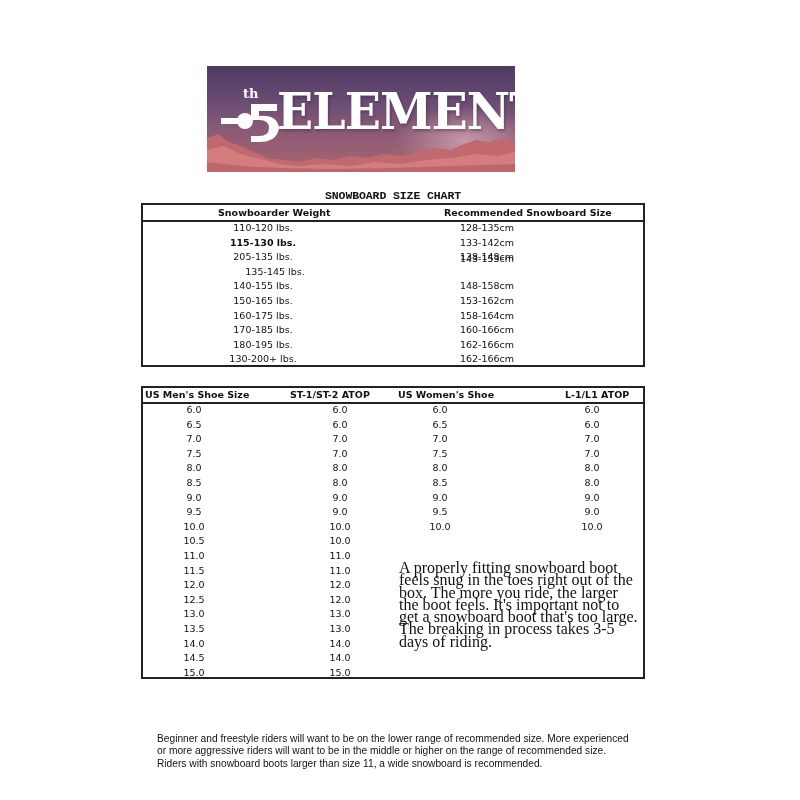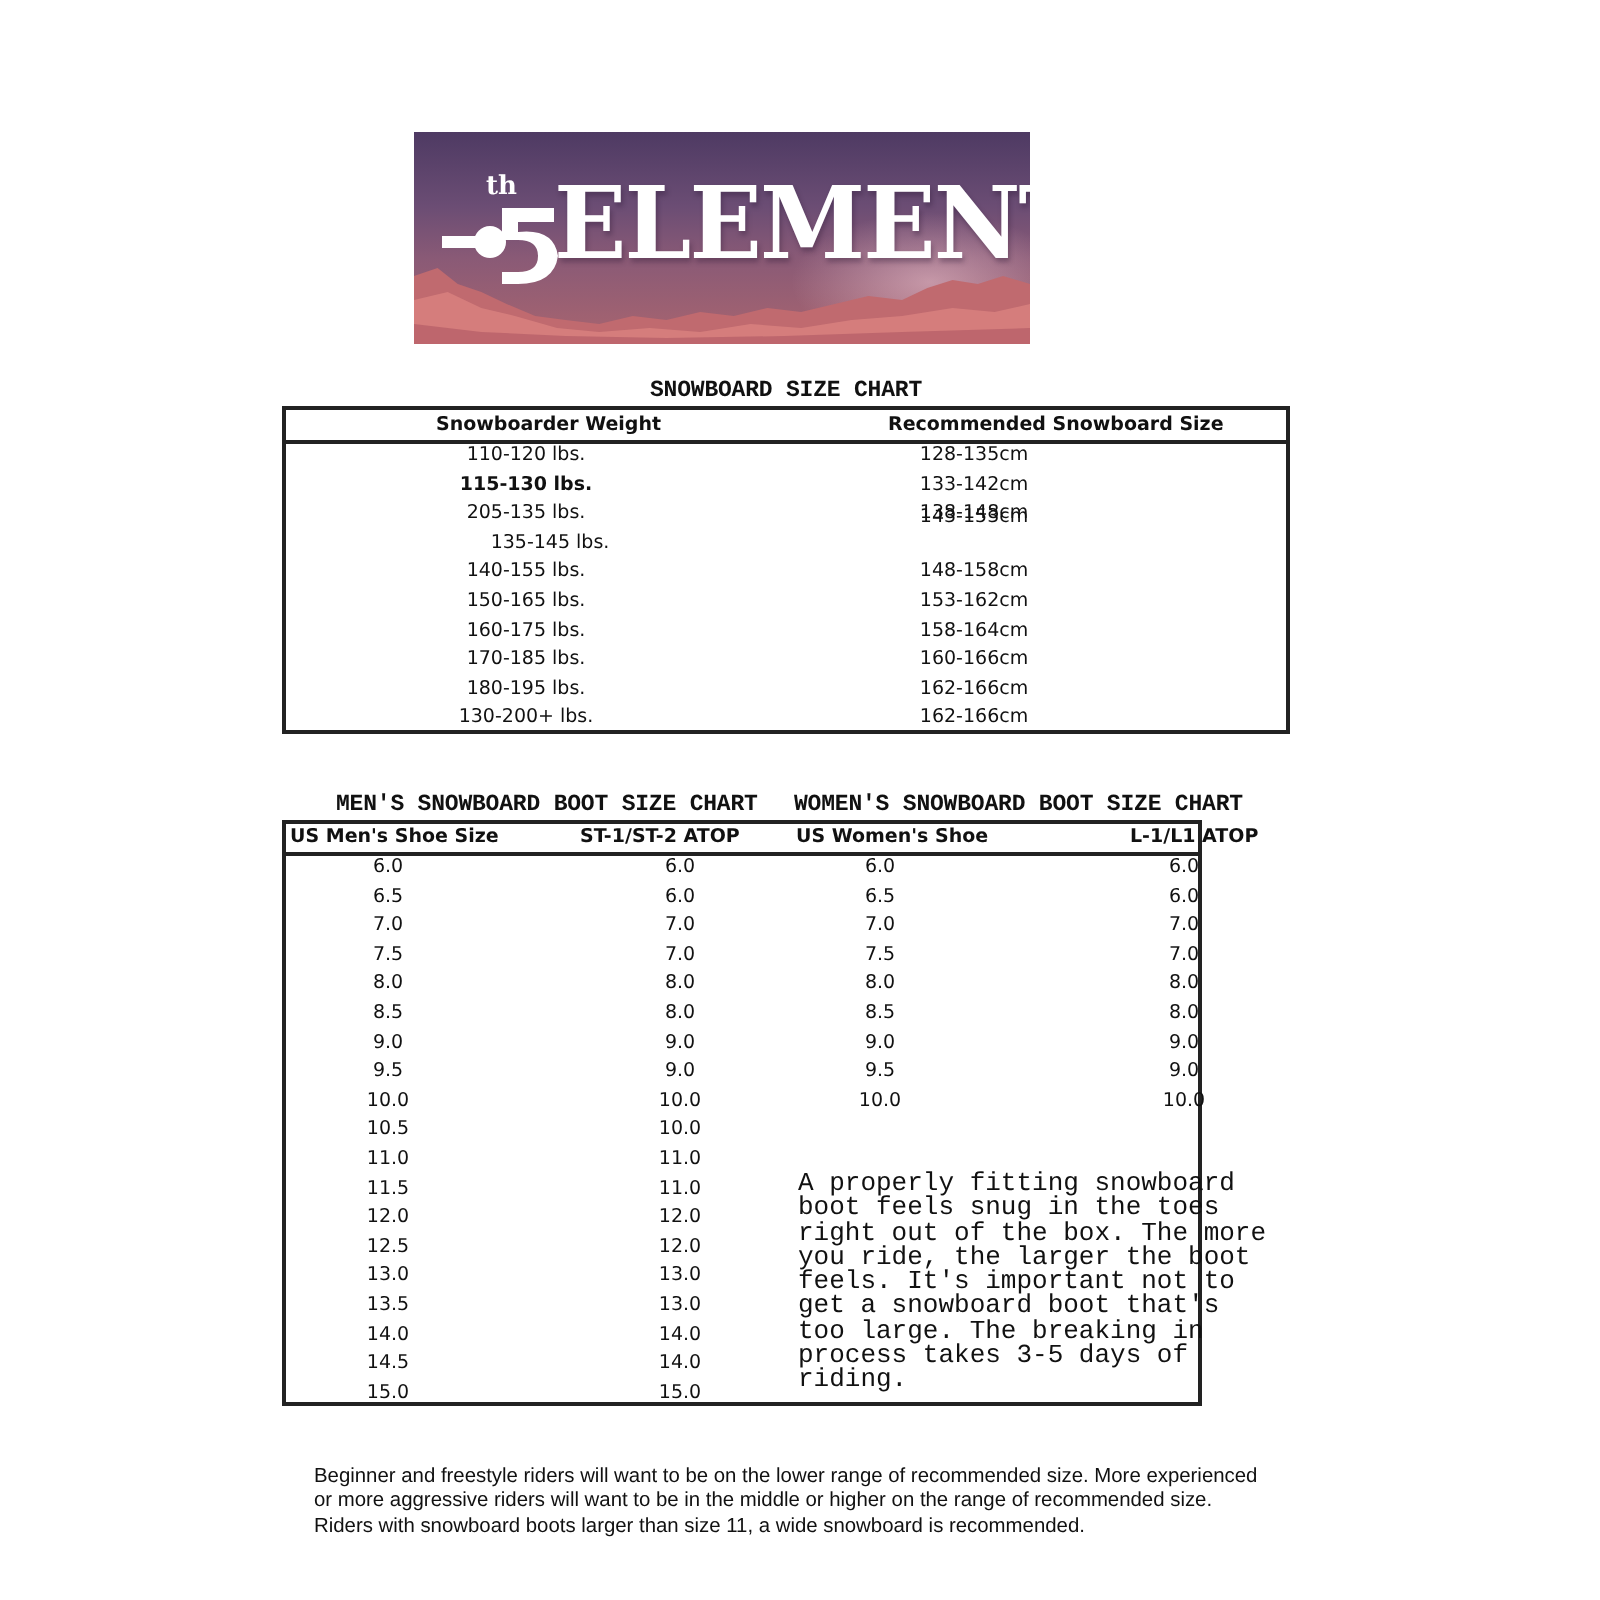--- a/index.html
+++ b/index.html
@@ -116,22 +116,22 @@
       position: absolute;
       font-size: 9.5px;
       white-space: nowrap;
       transform: translateX(-50%);
       text-align: center;
     }
 
     
     .box.boot {
       left: 141px;
-      top: 410px;
-      width: 460px;
+      top: 386px;
+      width: 504px;
       height: 293px;
       padding-left: 24px;
     }
     .boot .hdr {
       position: absolute;
       left: 0; top: 0; right: 0;
       height: 14px;
       border-bottom: 2px solid #222;
       font-size: 9.5px;
       font-weight: bold;
@@ -139,22 +139,22 @@
     .boot .hdr span {
       position: absolute;
       top: 1px;
       white-space: nowrap;
     }
     .note {
       position: absolute;
       left: 256px;
       top: 174px;
       width: 240px;
-      font-family: Liberation Mono, monospace;
-      font-size: 13px;
+      font-family: Liberation Serif, serif;
+      font-size: 16px;
       line-height: 12.3px;
       color: #111;
     }
 
     
     .footer {
       position: absolute;
       left: 157px;
       top: 733px;
       width: 480px;

